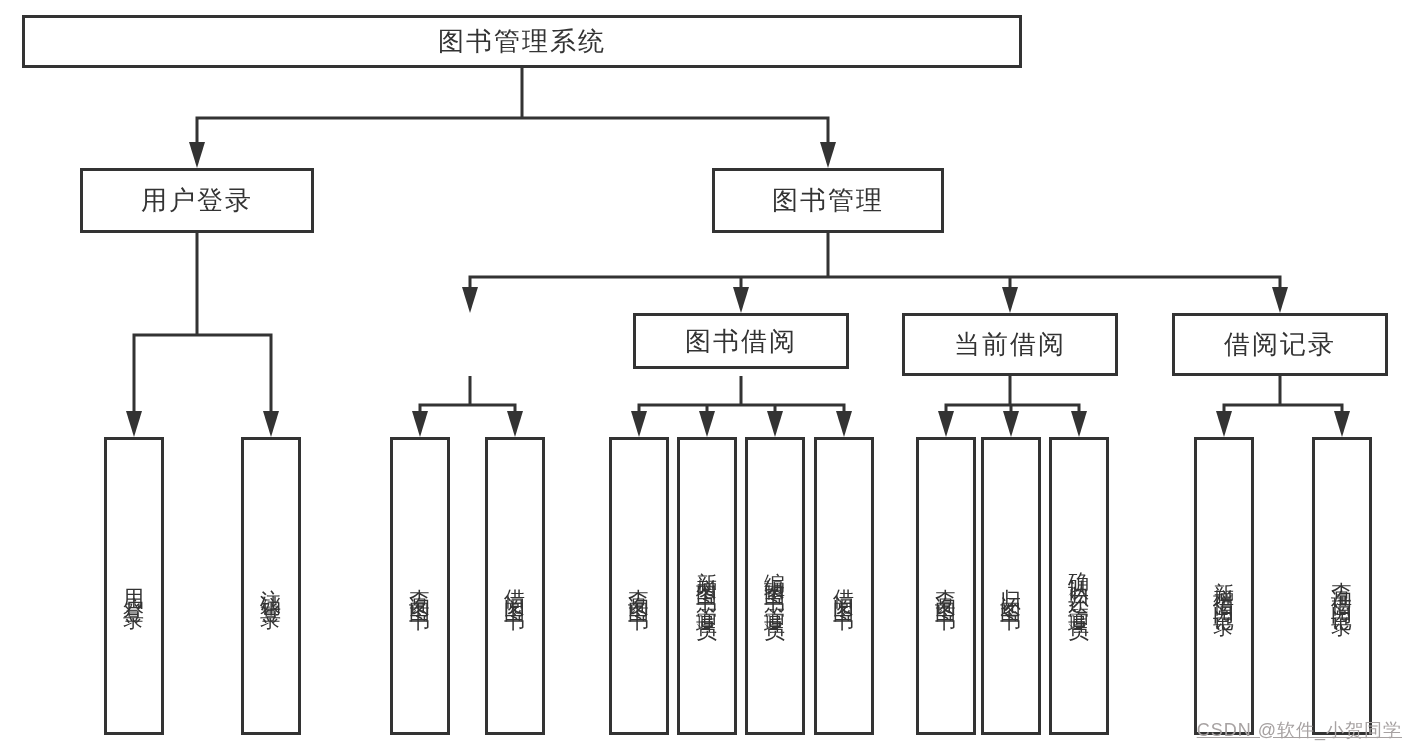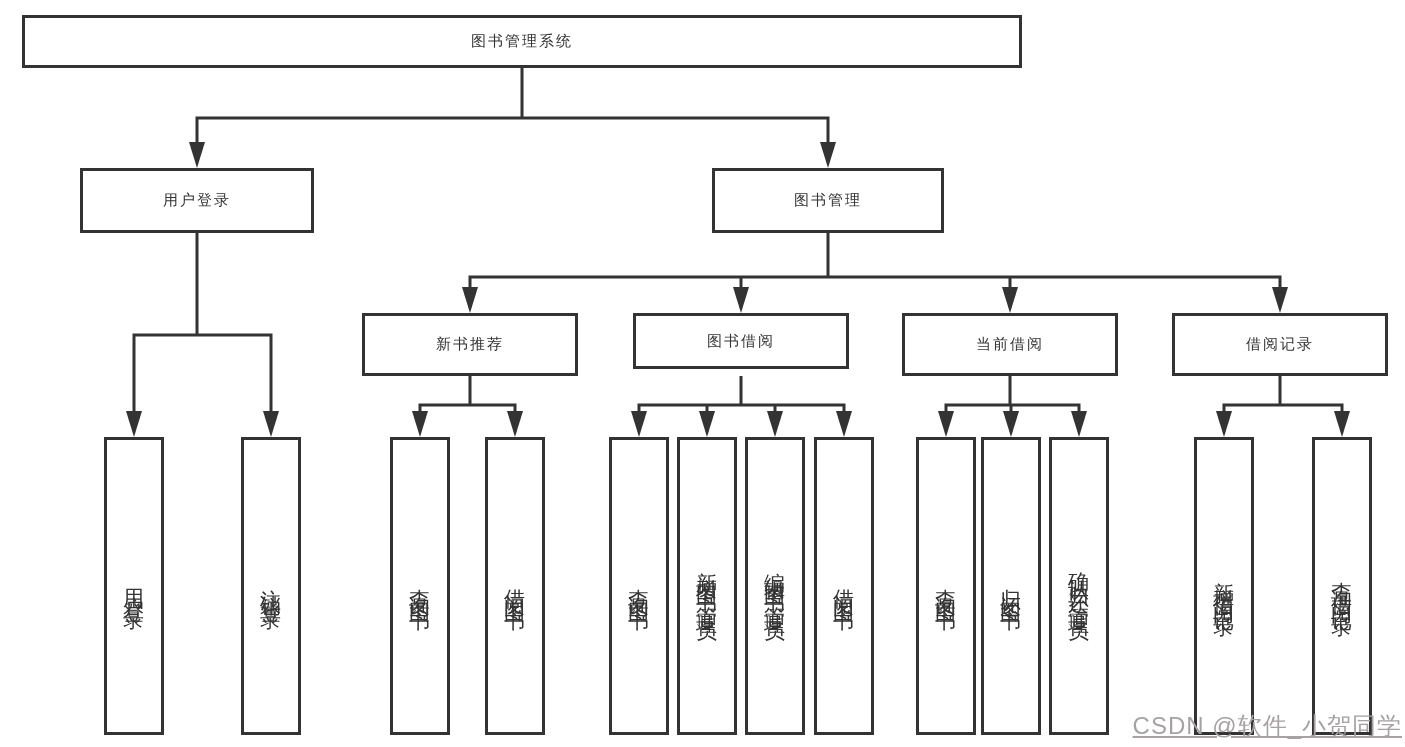--- a/index.html
+++ b/index.html
@@ -32,21 +32,21 @@
     background: var(--box_bg);
     border: 3px solid var(--line);
     color: var(--text);
     display: flex;
     align-items: center;
     justify-content: center;
     text-align: center;
   }
 
   .node.h {
-    font-size: 15px;
+    font-size: 26px;
     letter-spacing: 2px;
     text-align: center;
   }
 
   .node.v {
     writing-mode: vertical-rl;
     text-orientation: mixed;
     font-size: 21px;
     letter-spacing: 7px;
     line-height: 1;
@@ -80,21 +80,21 @@
   .v-c-query   { left: 916px; }
   .v-c-return  { left: 981px; }
   .v-c-confirm { left: 1049px; }
   .v-r-add     { left: 1194px; }
   .v-r-query   { left: 1312px; }
 
   .watermark {
     position: absolute;
     right: 3px;
     bottom: 5px;
-    font-size: 24px;
+    font-size: 18px;
     color: var(--watermark);
     text-decoration: underline;
     letter-spacing: 1px;
     white-space: nowrap;
   }
 </style>
 </head>
 <body>
 
 <div class="canvas">
@@ -140,21 +140,20 @@
       <polygon points="1216,411 1232,411 1224,437"></polygon>
       <polygon points="1334,411 1350,411 1342,437"></polygon>
     </g>
   </svg>
 
   <div class="node h n-root">图书管理系统</div>
 
   <div class="node h n-login">用户登录</div>
   <div class="node h n-mgmt">图书管理</div>
 
-  <div class="node h n-newbook">新书推荐</div>
   <div class="node h n-borrow">图书借阅</div>
   <div class="node h n-records">借阅记录</div>
   <div class="node h n-current">当前借阅</div>
 
   <div class="node v v-login">用户登录</div>
   <div class="node v v-logout">注销登录</div>
 
   <div class="node v v-nb-query">查询图书</div>
   <div class="node v v-nb-borrow">借阅图书</div>
 

